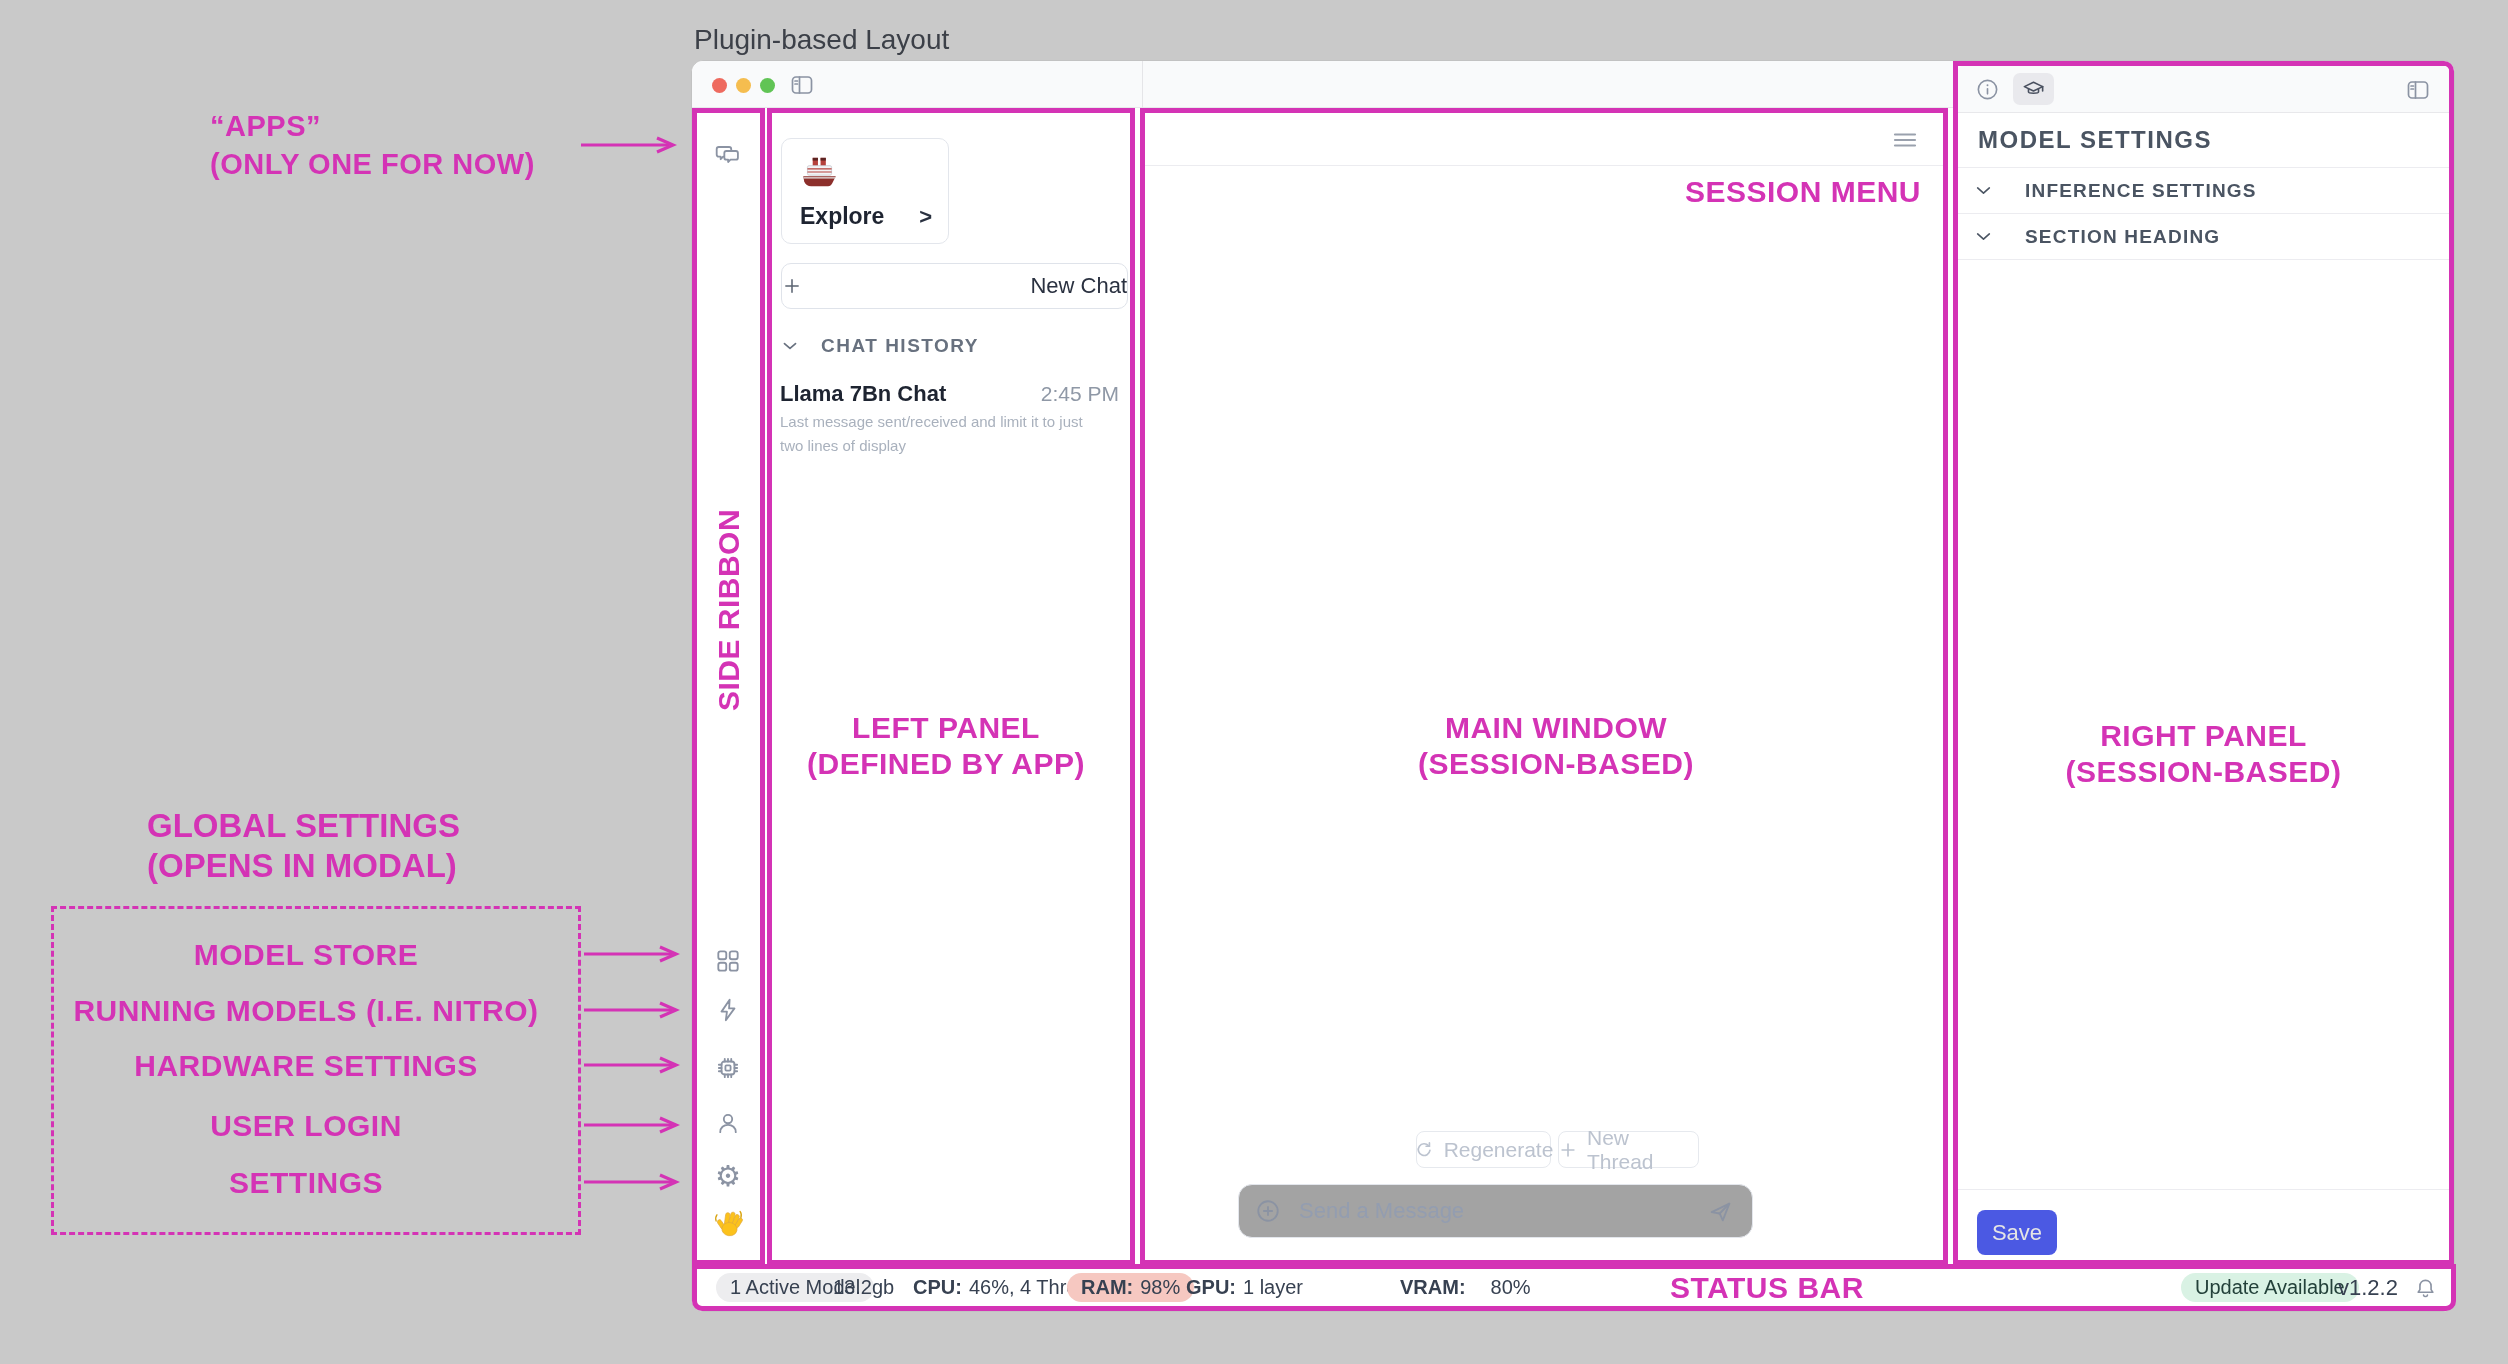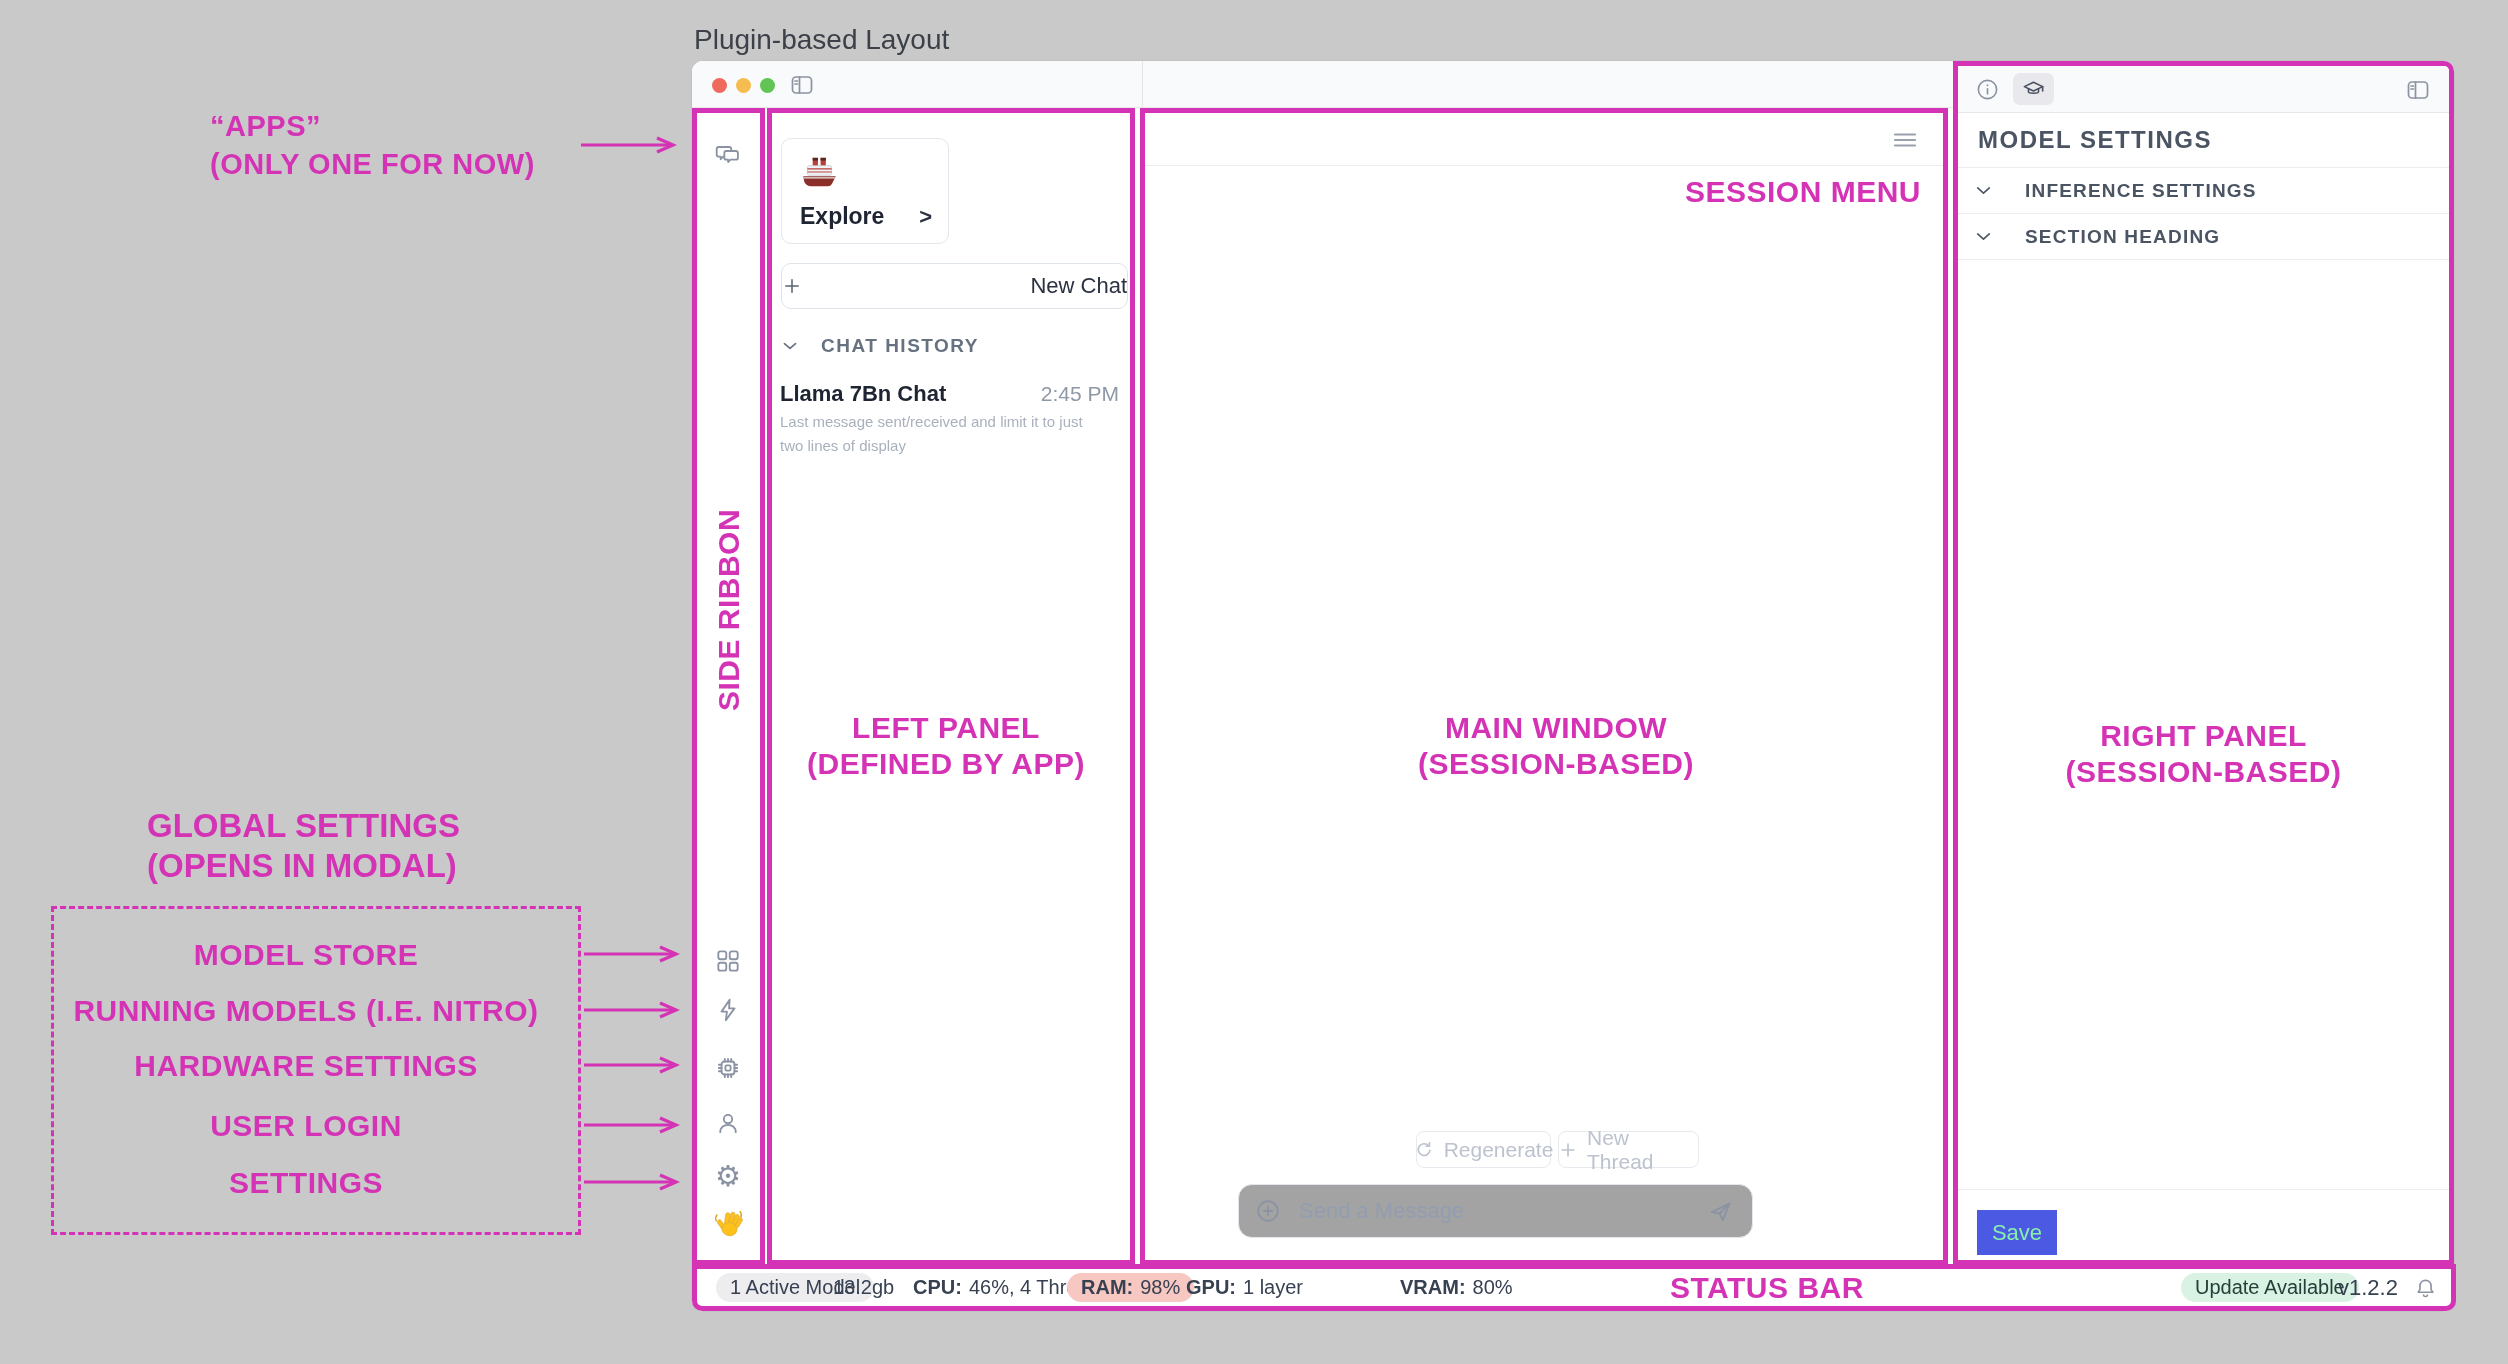--- a/index.html
+++ b/index.html
@@ -45,22 +45,22 @@
     border-radius:14px;background:#a3a3a3;}
   .msg-input input{position:absolute;left:58px;top:0;width:470px;height:100%;border:none;outline:none;
     font-size:22px;color:#3a424f;background:transparent;font-family:inherit;}
   .msg-input input::placeholder{color:#939db0;}
 
   
   .rp-toolbar{position:absolute;left:0;top:0;width:100%;height:47px;background:#f9fafb;
     border-bottom:1px solid #e8e8eb;border-radius:5px 5px 0 0;}
   .rp-row{position:absolute;left:0;width:100%;border-bottom:1px solid #ececf0;display:flex;align-items:center;}
   .rp-row-label{font-size:19px;font-weight:700;letter-spacing:1.2px;color:#4a5462;}
-  .save-btn{position:absolute;left:19px;top:1144px;width:80px;height:45px;border:none;border-radius:0;
-    background:#4b59e3;color:#86efac;font-size:22px;font-family:inherit;}
+  .save-btn{position:absolute;left:19px;top:1144px;width:80px;height:45px;border:none;border-radius:8px;
+    background:#4b59e3;color:#e5e5e5;font-size:22px;font-family:inherit;}
 
   
   .sb-item{position:absolute;top:0;height:37px;display:flex;align-items:center;font-size:20px;color:#374151;}
   .pill{border-radius:18px;padding:0 14px;height:29px;display:flex;align-items:center;}
   .b{font-weight:700;}
 
   
   .pink{color:#d433b5;font-weight:700;letter-spacing:0.5px;}
   .plabel{font-size:30px;line-height:36px;text-align:center;white-space:nowrap;}
   .gitem{font-size:30px;text-align:center;white-space:nowrap;}
@@ -297,21 +297,21 @@
       <div class="sb-item" style="left:370px;">
         <span class="pill" style="background:#f6c8c1;gap:7px;">
           <span class="b">RAM:</span>
           <span>98%</span>
         </span>
       </div>
       <div class="sb-item" style="left:489px;gap:7px;">
         <span class="b">GPU:</span>
         <span>1 layer</span>
       </div>
-      <div class="sb-item" style="left:703px;gap:7px;">
+      <div class="sb-item" style="left:703px;gap:25px;">
         <span class="b">VRAM:</span>
         <span>80%</span>
       </div>
       <div class="sb-item pink" style="left:973px;font-size:30px;">STATUS BAR</div>
       <div class="sb-item" style="left:1484px;">
         <span class="pill" style="background:#d9f2e4;color:#23413a;">Update Available</span>
       </div>
       <div class="sb-item" style="left:1641px;font-size:22px;">v1.2.2</div>
       <span class="icon abs" style="left:1716px;top:7px;">
         <svg class="ic" width="25" height="25" viewBox="0 0 26 26">

